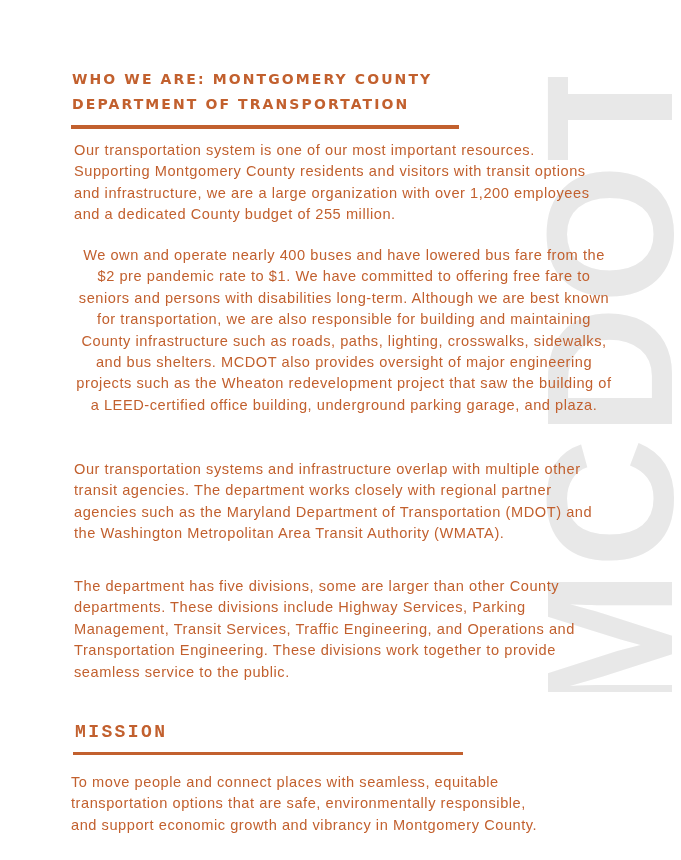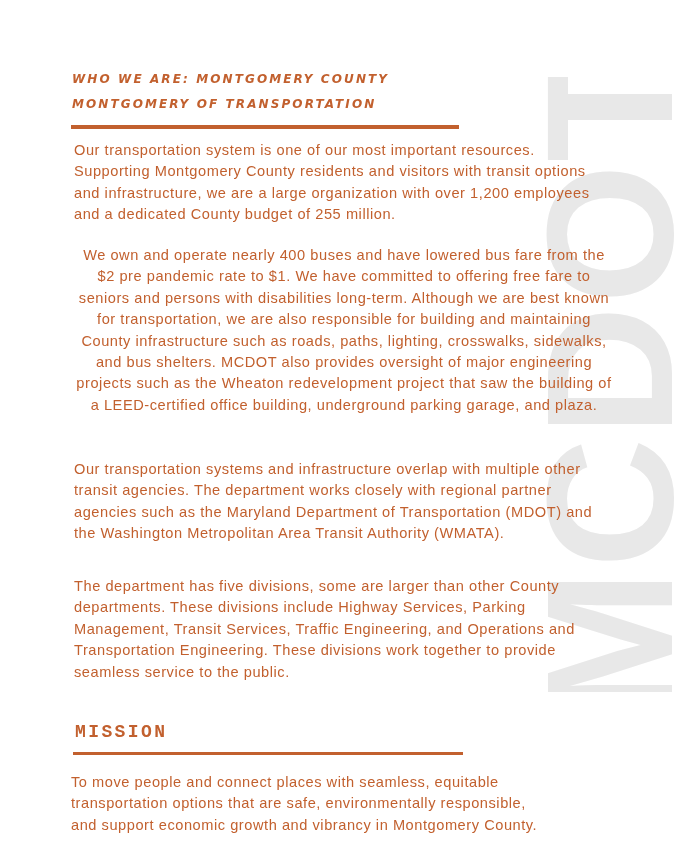--- a/index.html
+++ b/index.html
@@ -29,21 +29,21 @@
   }
   .content { position: absolute; left: 0; top: 0; width: 681px; z-index: 1; }
   .heading {
     position: absolute;
     color: #c2602e;
     font-family: "DejaVu Sans", sans-serif;
     font-weight: bold;
     letter-spacing: 2.1px;
     margin: 0;
   }
-  .h-who { left: 72px; top: 67px; font-size: 12px; line-height: 25px; font-style: italic; }
+  .h-who { left: 72px; top: 67px; font-size: 14px; line-height: 25px; }
   .h-mission { left: 75px; top: 721px; font-size: 18px; line-height: 22px; letter-spacing: 2.4px; font-family: Liberation Mono, monospace; }
   .rule { position: absolute; background: #c2602e; height: 4px; }
   .rule-who { left: 71px; top: 125px; width: 388px; }
   .rule-mission { left: 73px; top: 752px; width: 390px; height: 3px; }
   .para {
     position: absolute;
     left: 74px;
     width: 540px;
     color: #c2602e;
     font-size: 14.6px;
@@ -60,21 +60,21 @@
 </head>
 <body>
 
 <div class="watermark">
   <span>MCDOT</span>
 </div>
 
 <div class="content">
   <h1 class="heading h-who">
     <span>WHO WE ARE: MONTGOMERY COUNTY</span><br>
-    <span>MONTGOMERY OF TRANSPORTATION</span>
+    <span>DEPARTMENT OF TRANSPORTATION</span>
   </h1>
   <div class="rule rule-who"></div>
 
   <p class="para p1">Our transportation system is one of our most important resources. Supporting Montgomery County residents and visitors with transit options and infrastructure, we are a large organization with over 1,200 employees and a dedicated County budget of 255 million.</p>
   <p class="para p2">We own and operate nearly 400 buses and have lowered bus fare from the $2 pre pandemic rate to $1. We have committed to offering free fare to seniors and persons with disabilities long-term. Although we are best known for transportation, we are also responsible for building and maintaining County infrastructure such as roads, paths, lighting, crosswalks, sidewalks, and bus shelters. MCDOT also provides oversight of major engineering projects such as the Wheaton redevelopment project that saw the building of a LEED-certified office building, underground parking garage, and plaza.</p>
   <p class="para p3">Our transportation systems and infrastructure overlap with multiple other transit agencies. The department works closely with regional partner agencies such as the Maryland Department of Transportation (MDOT) and the Washington Metropolitan Area Transit Authority (WMATA).</p>
   <p class="para p4">The department has five divisions, some are larger than other County departments. These divisions include Highway Services, Parking Management, Transit Services, Traffic Engineering, and Operations and Transportation Engineering. These divisions work together to provide seamless service to the public.</p>
 
   <h2 class="heading h-mission">MISSION</h2>
   <div class="rule rule-mission"></div>

